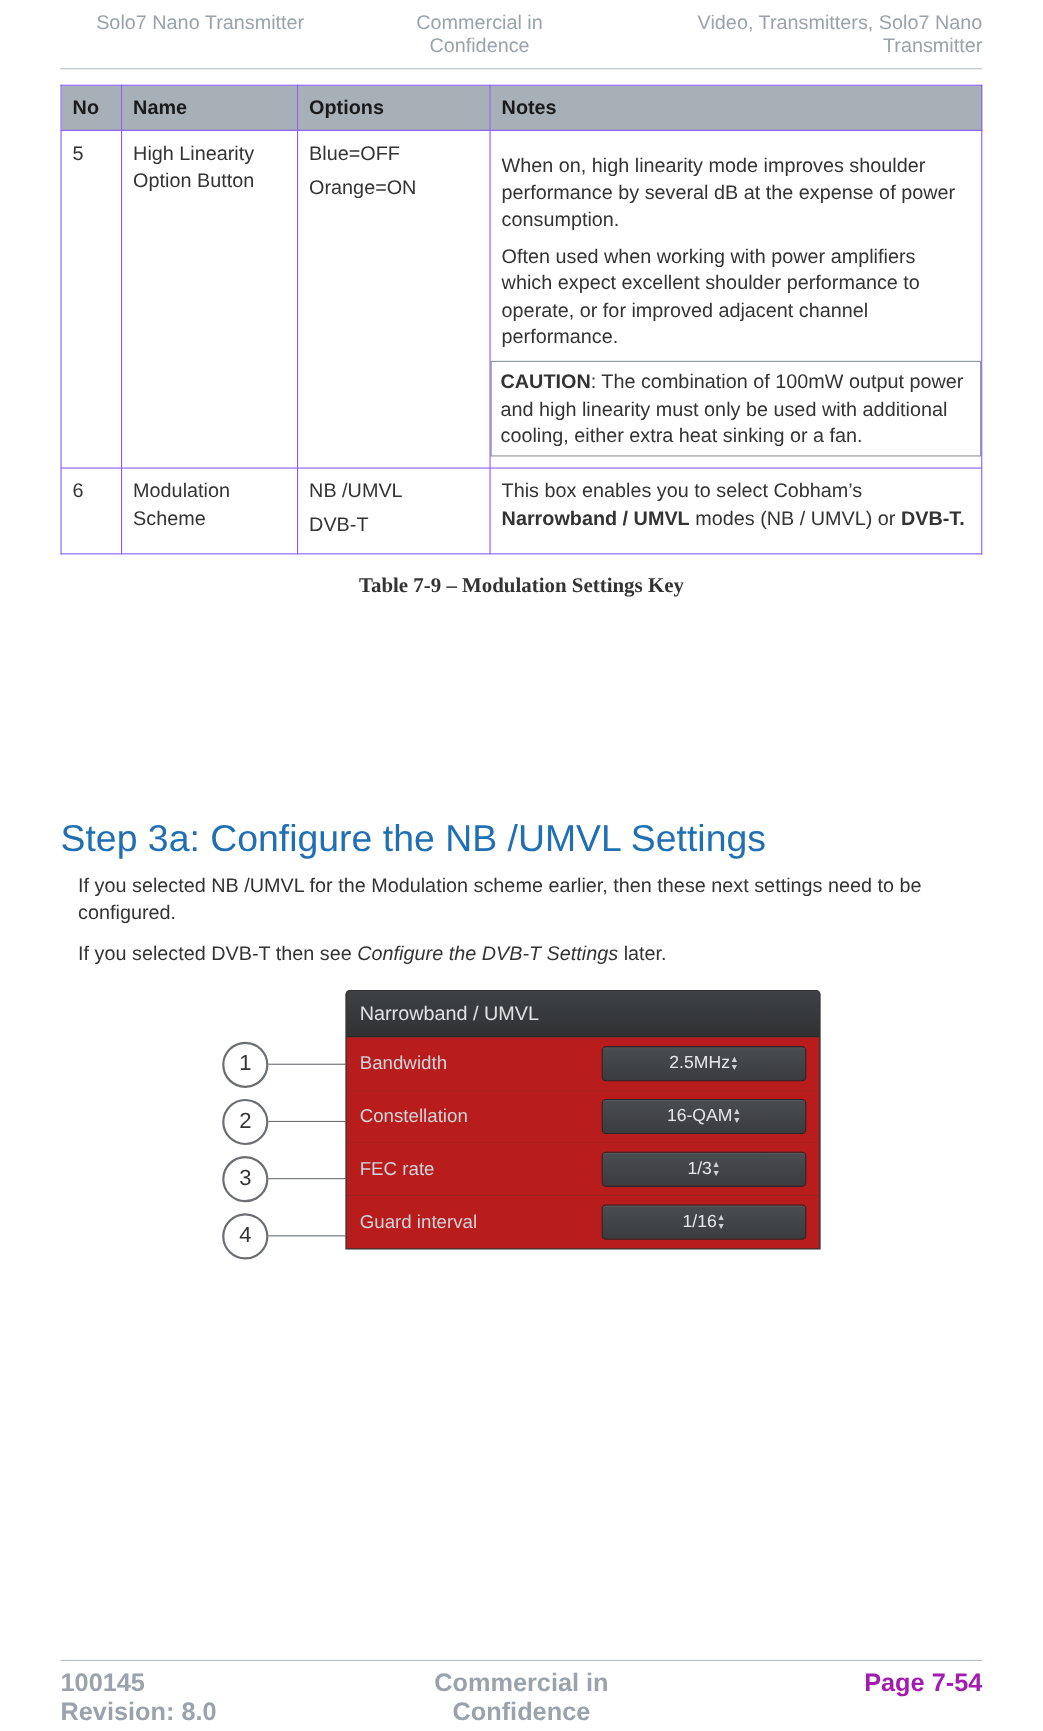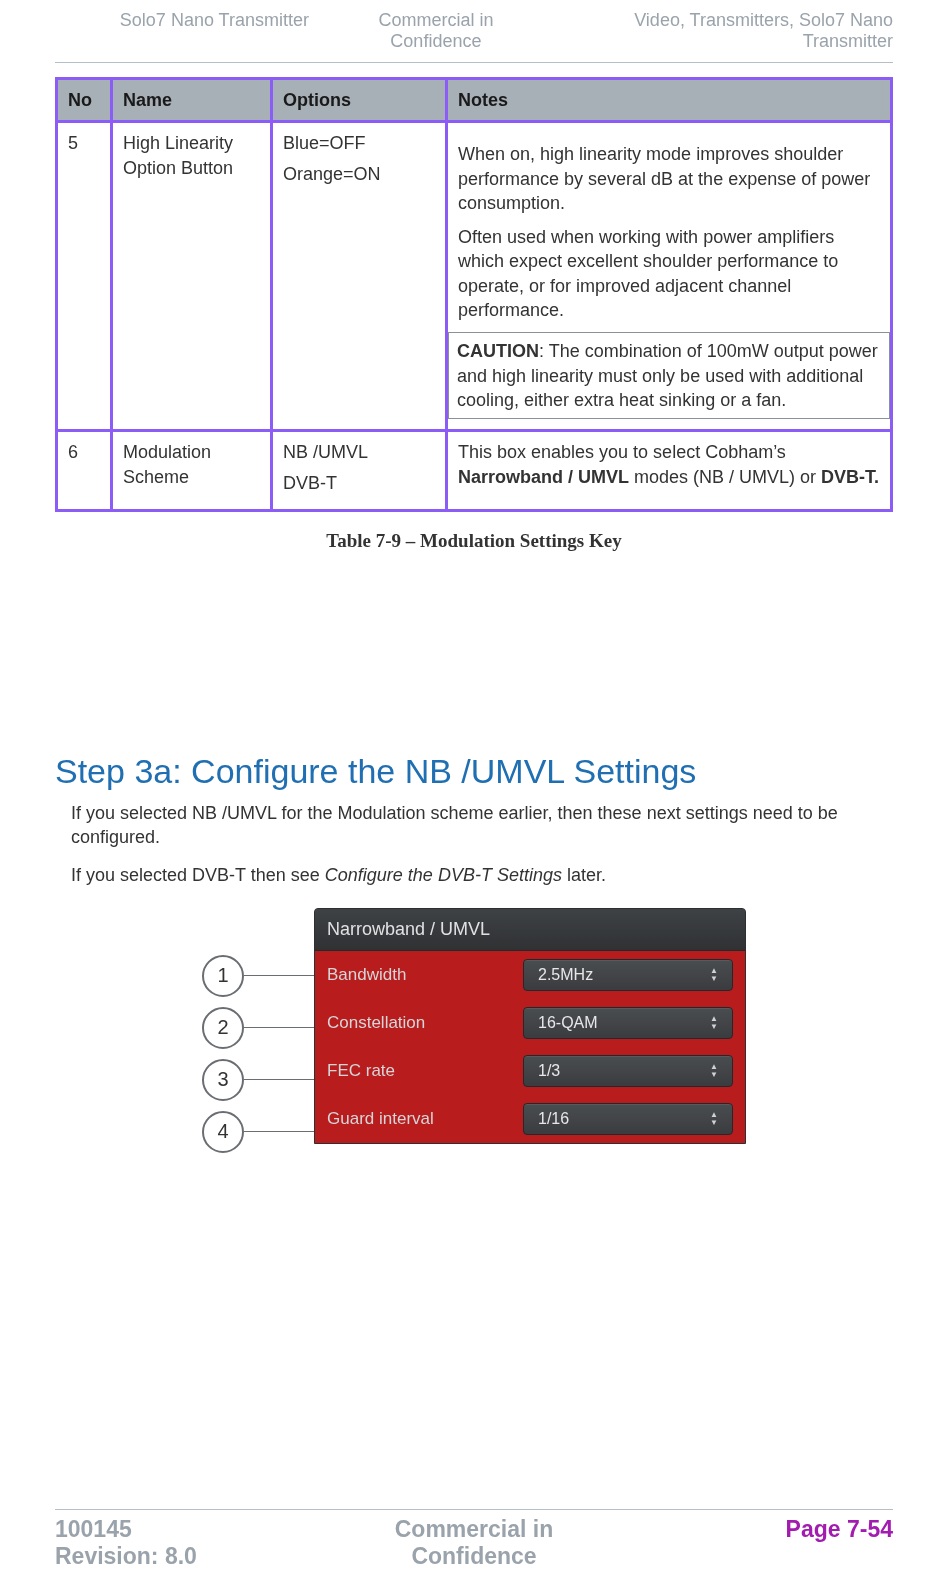--- a/index.html
+++ b/index.html
@@ -16,39 +16,39 @@
   }
   .page {
     padding: 10px 55px 0 55px;
   }
   .top-header {
     display: flex;
     color: #9aa3ab;
     font-size: 18px;
     margin-bottom: 10px;
   }
-  .top-header .left { flex: 1; text-align: right; }
+  .top-header .left { flex: 1; text-align: center; }
   .top-header .mid  { flex: 1; text-align: center; }
   .top-header .right{ flex: 1.3; text-align: right; }
   .hr {
     border: 0;
     border-top: 1px solid #b7bfc6;
     margin: 4px 0 14px 0;
   }
   table.tbl {
     border-collapse: collapse;
     width: 100%;
     table-layout: fixed;
   }
   table.tbl col.c1 { width: 55px; }
   table.tbl col.c2 { width: 160px; }
   table.tbl col.c3 { width: 175px; }
   table.tbl col.c4 { width: auto; }
   table.tbl th, table.tbl td {
-    border: 3px solid #8b5cf6;
+    border: 1px solid #8b5cf6;
     padding: 8px 10px;
     vertical-align: top;
     text-align: left;
     font-size: 18px;
     line-height: 1.35;
   }
   table.tbl th {
     background: #a7afb7;
     font-weight: bold;
     color: #1a1a1a;
@@ -122,25 +122,25 @@
     flex: 1;
     font-size: 17px;
     color: #d4d6d9;
   }
   .panel-select {
     width: 180px;
     background: linear-gradient(#4a4d50,#3a3c3f);
     border: 1px solid #26272a;
     border-radius: 4px;
     color: #e6e7e9;
-    padding: 6px 14px;
+    padding: 6px 2px;
     font-size: 16px;
     display: flex;
     align-items: center;
-    justify-content: space-between;
+    justify-content: center;
     box-shadow: inset 0 1px 0 rgba(255,255,255,0.08);
   }
   .sel-arrows {
     display: flex; flex-direction: column; align-items: center;
     font-size: 8px; line-height: 8px; color: #cfd2d5;
   }
   .footer {
     position: absolute;
     bottom: 4px;
     left: 55px;

